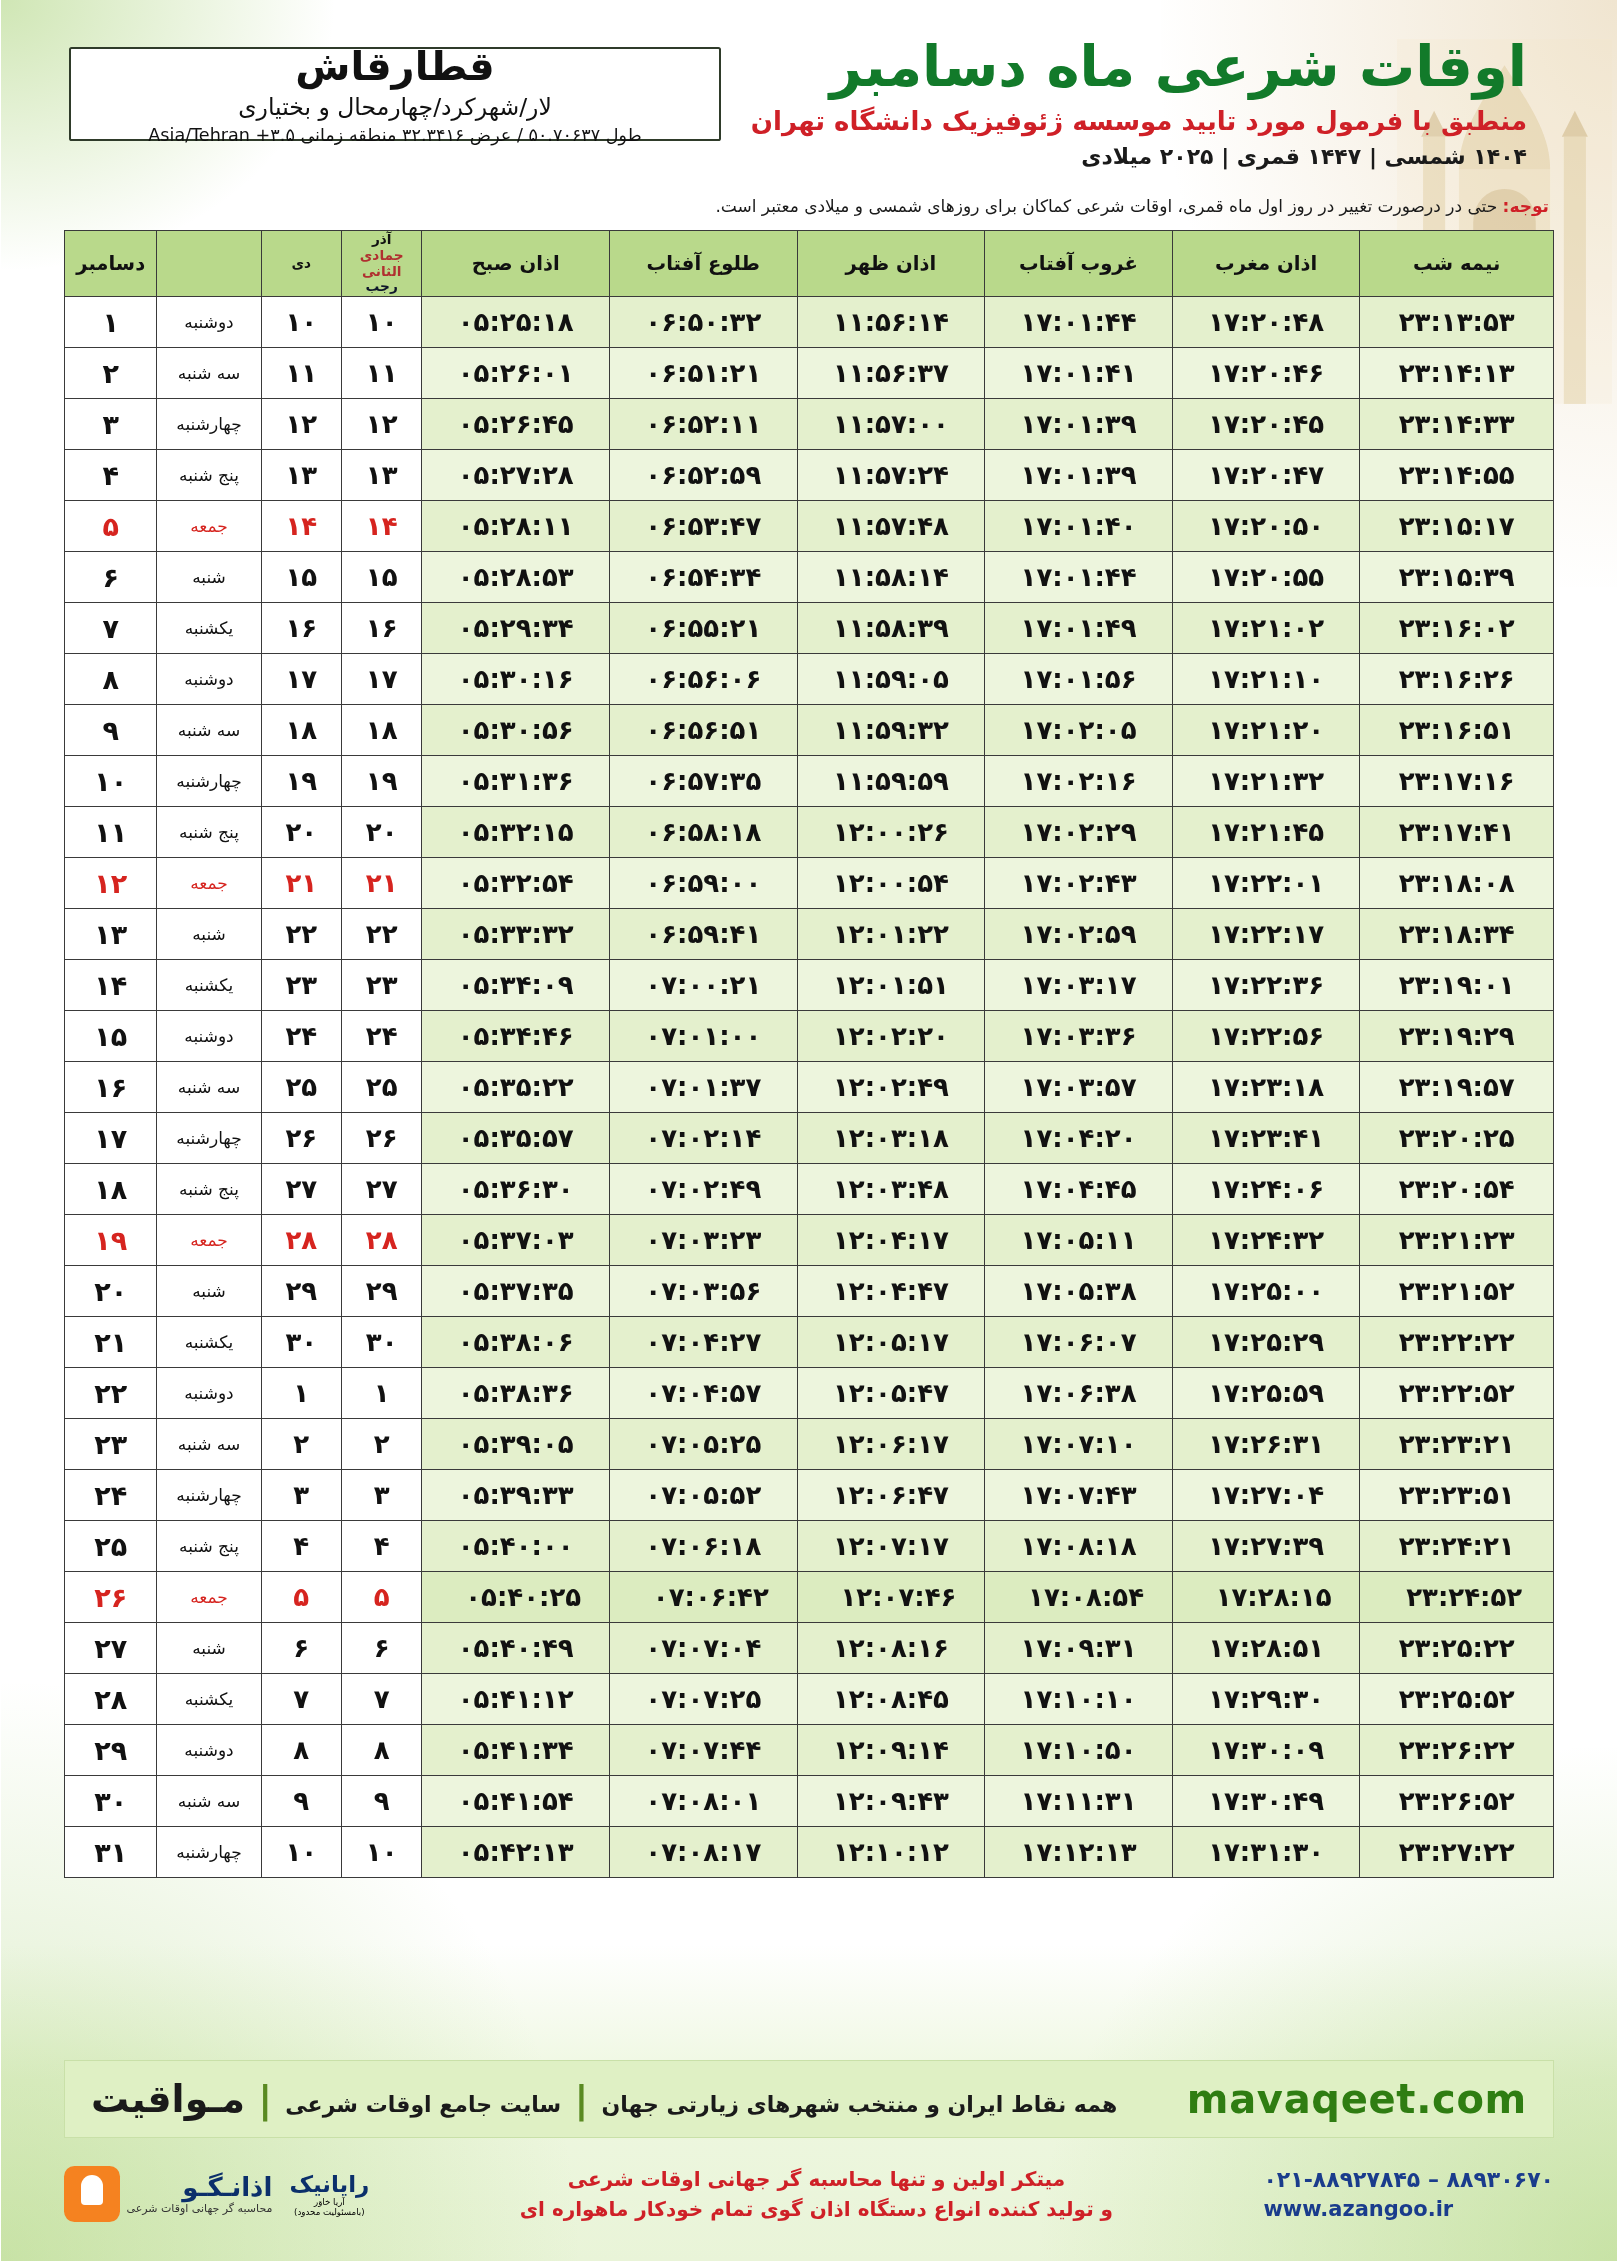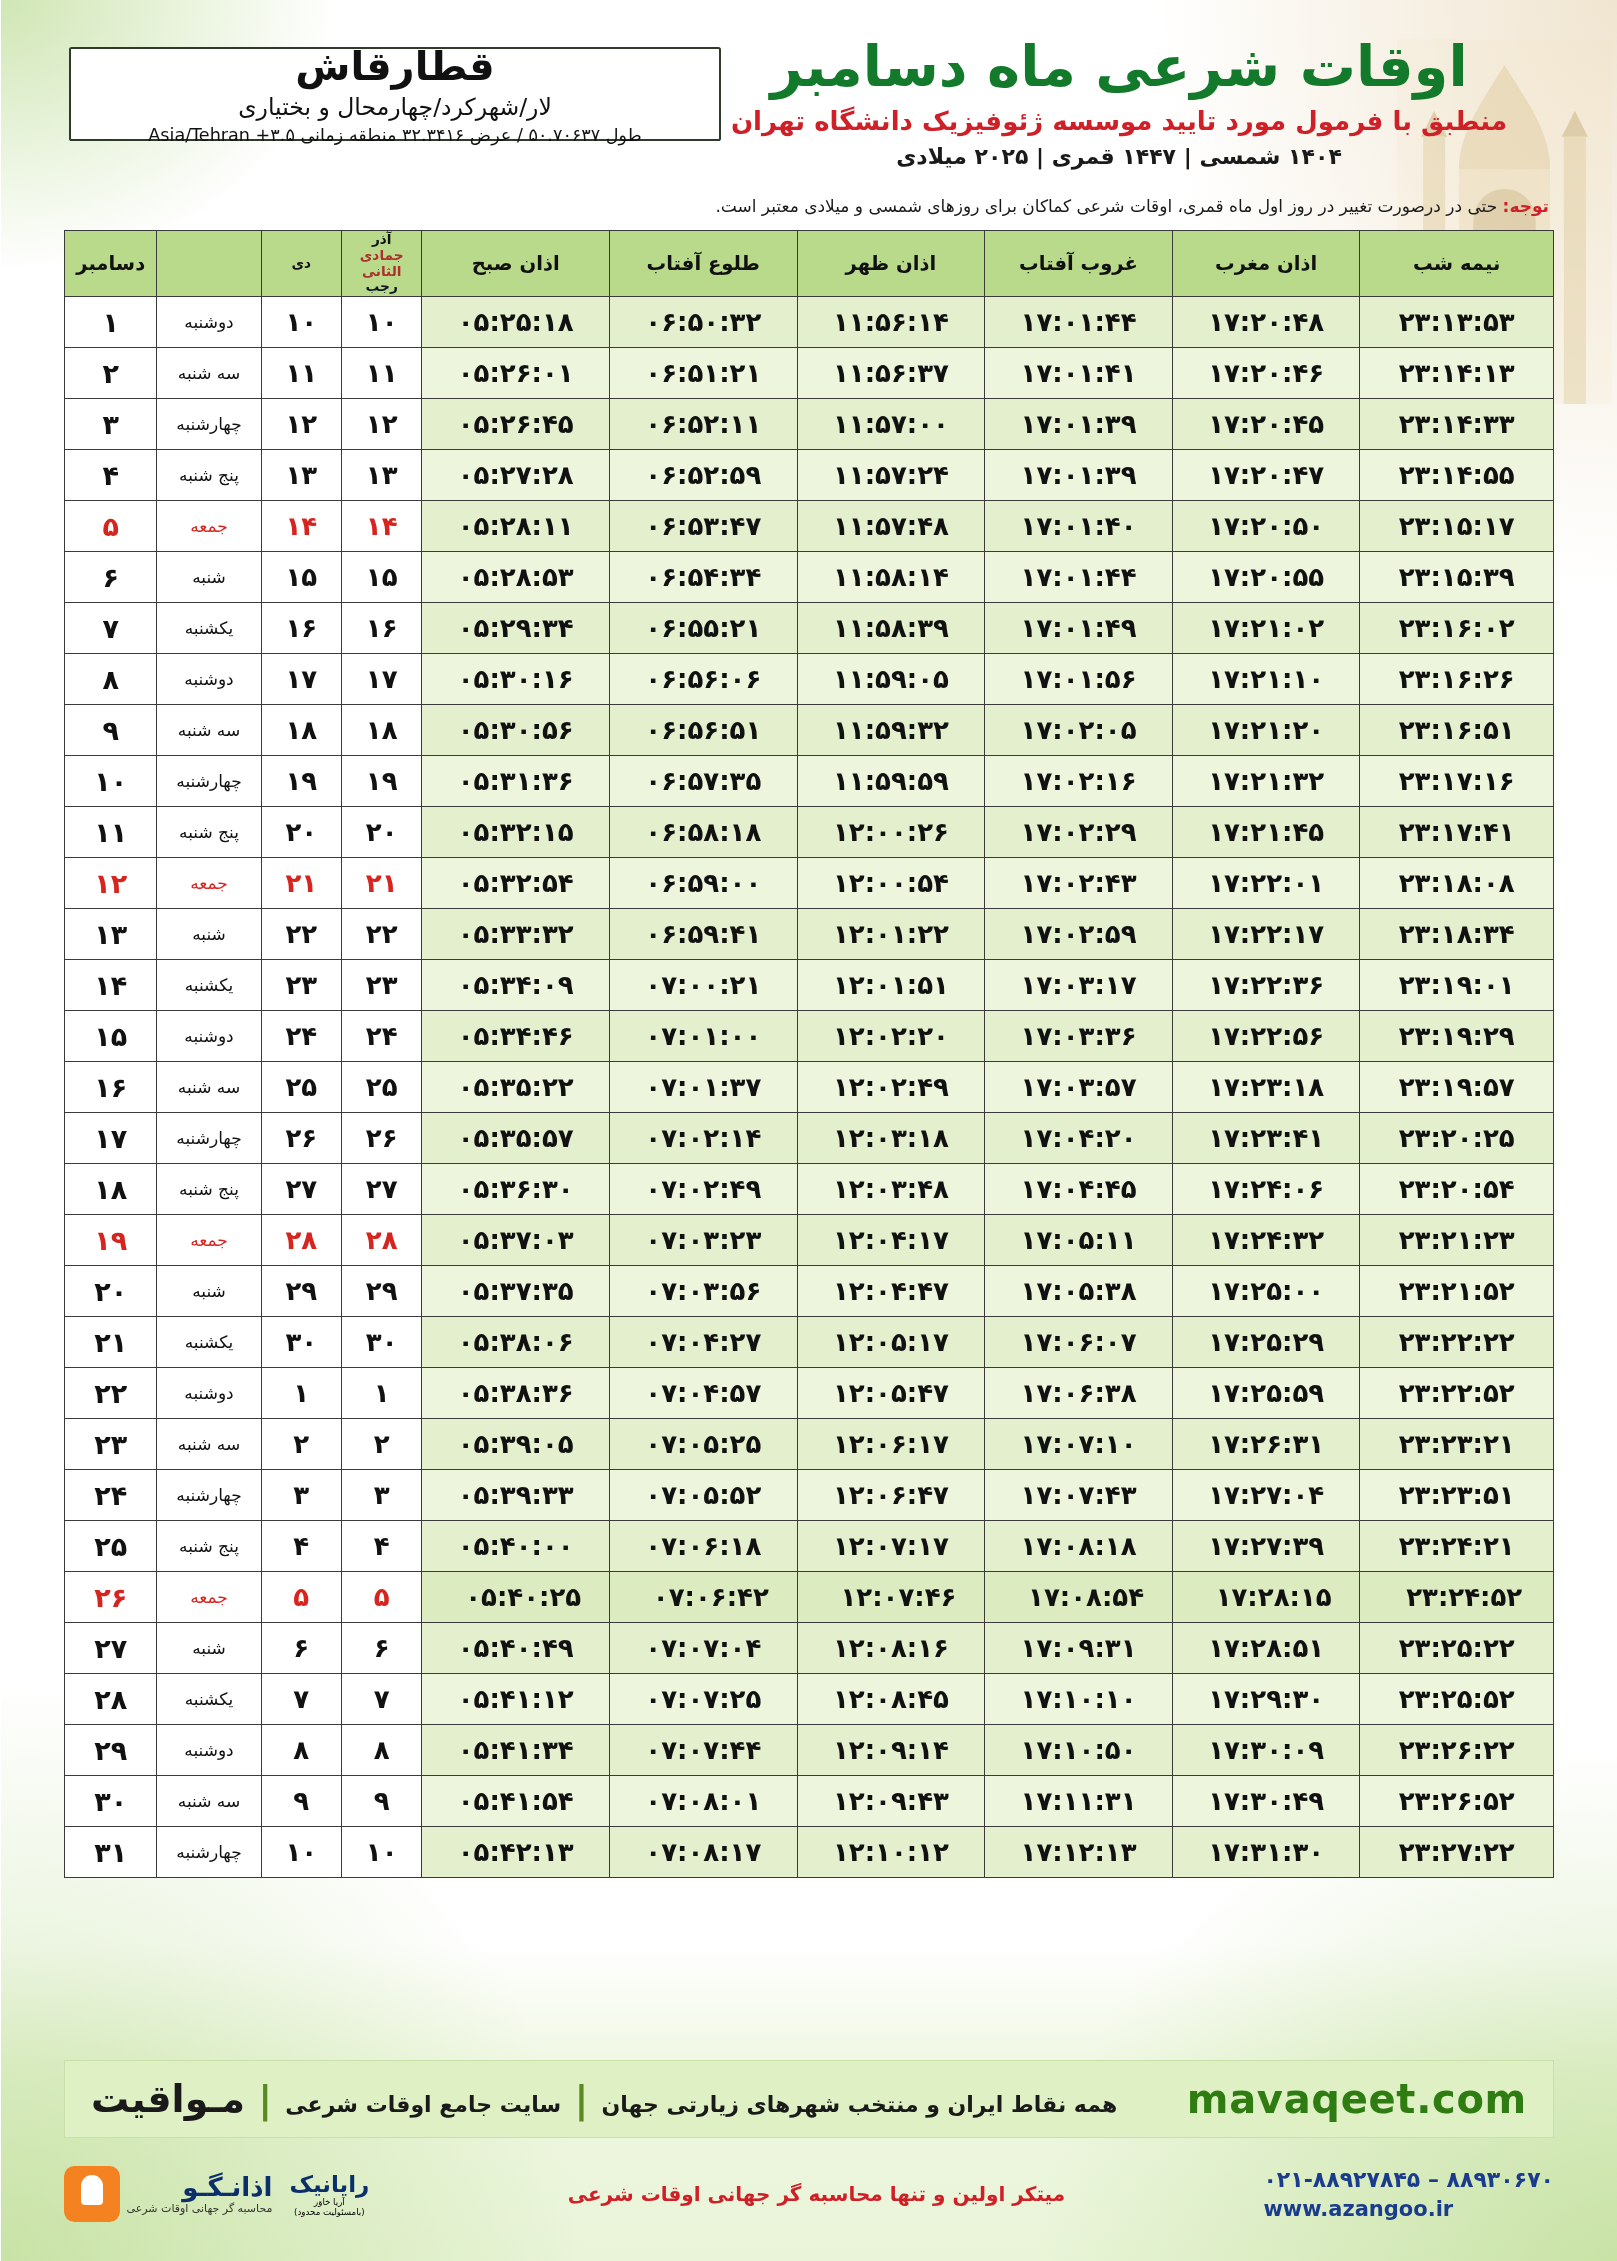--- a/index.html
+++ b/index.html
@@ -30,21 +30,21 @@
   .city-box{
     position:absolute;left:69px;top:47px;width:652px;height:94px;
     border:2px solid #2f3b2a;background:#ffffff;border-radius:2.6px;
     display:flex;flex-direction:column;align-items:center;justify-content:center;gap:3.9px;
     box-sizing:border-box;
   }
   .city-name{font-size:40px;font-weight:bold;color:#111;letter-spacing:0.7px;}
   .city-sub{font-size:23.5px;color:#111;}
   .city-geo{font-size:17.6px;color:#111;direction:ltr;unicode-bidi:plaintext;}
 
-  .title-wrap{position:absolute;right:91px;top:38px;text-align:center;width:816px;}
+  .title-wrap{position:absolute;right:91px;top:38px;text-align:right;width:816px;}
   .title-main{font-size:56px;font-weight:bold;color:#127a2a;line-height:1.05;}
   .title-sub{font-size:26px;font-weight:bold;color:#cf2027;margin-top:9px;}
   .title-years{font-size:22px;font-weight:bold;color:#1a1a1a;margin-top:7.8px;}
 
   .mosque{
     position:absolute;right:6.5px;top:39px;width:215px;height:365px;opacity:.55;
   }
 
   .note{
     position:absolute;right:69px;top:196px;left:69px;text-align:right;
@@ -555,20 +555,21 @@
   </div>
 
   <div class="bottom">
     <div class="phone">
       <div>۰۲۱-۸۸۹۲۷۸۴۵ – ۸۸۹۳۰۶۷۰</div>
       <div class="site">www.azangoo.ir</div>
     </div>
 
     <div class="mid-text">
       <div>میتکر اولین و تنها محاسبه گر جهانی اوقات شرعی</div>
+      <div>و تولید کننده انواع دستگاه اذان گوی تمام خودکار ماهواره ای</div>
     </div>
 
     <div class="logos">
       <div class="logo-box">
         <div class="logo-rayaneh">رایانیک</div>
         <small>آریا خاوَر</small>
         <small>(بامسئولیت محدود)</small>
       </div>
       <div class="logo-azangoo">
         <div class="azan-txt">

